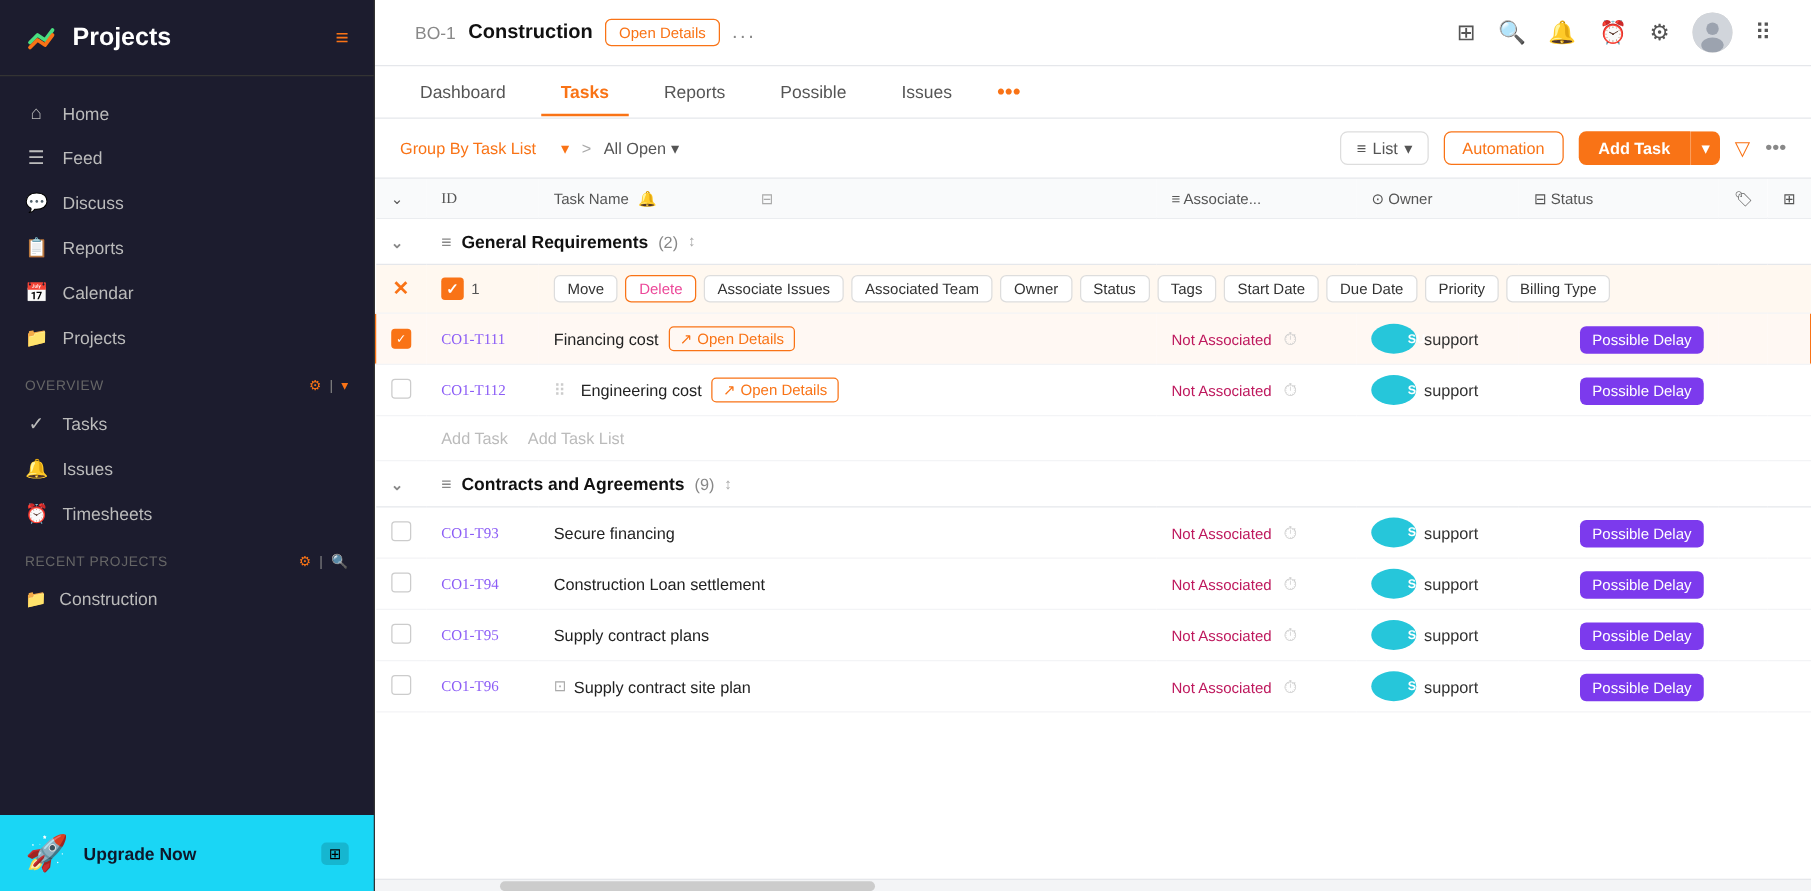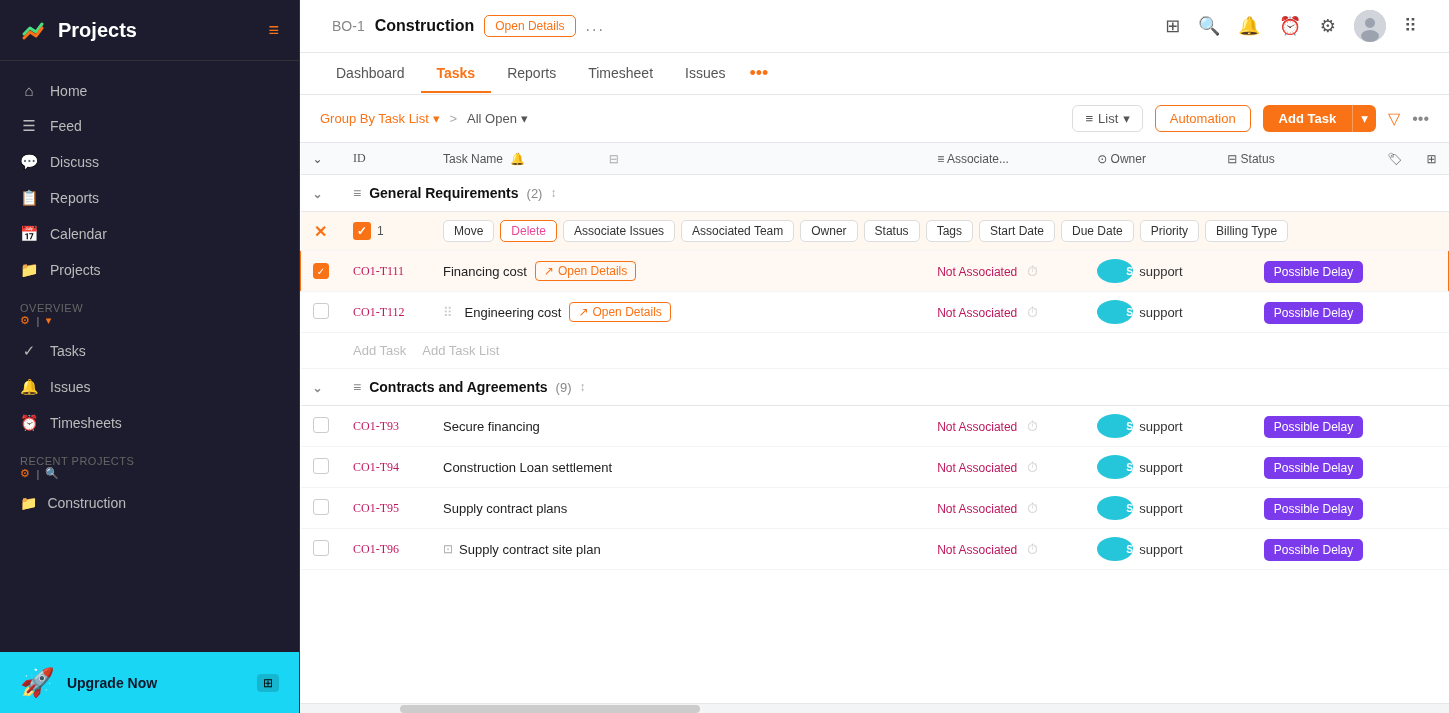--- a/index.html
+++ b/index.html
@@ -8,21 +8,21 @@
     
     .sidebar { width: 300px; background: #1c1c2e; color: #ccc; display: flex; flex-direction: column; flex-shrink: 0; border-right: 1px solid #333; }
     .sidebar-header { display: flex; align-items: center; justify-content: space-between; padding: 16px 20px; border-bottom: 1px solid #333; }
     .sidebar-logo { display: flex; align-items: center; gap: 10px; }
     .logo-icon { width: 28px; height: 28px; }
     .sidebar-title { color: #fff; font-size: 20px; font-weight: 600; }
     .hamburger-icon { color: #f97316; font-size: 18px; cursor: pointer; }
     .sidebar-nav { padding: 12px 0; flex: 1; overflow-y: auto; }
     .nav-item { display: flex; align-items: center; gap: 12px; padding: 9px 20px; color: #bbb; cursor: pointer; font-size: 14px; }
     .nav-item .nav-icon { font-size: 15px; width: 18px; text-align: center; }
-    .sidebar-section-label { padding: 14px 20px 6px; font-size: 11px; color: #666; text-transform: uppercase; letter-spacing: 0.5px; display: flex; align-items: flex-start; justify-content: space-between; flex-direction: column; }
+    .sidebar-section-label { padding: 14px 20px 6px; font-size: 11px; color: #666; text-transform: uppercase; letter-spacing: 0.5px; display: flex; align-items: flex-end; justify-content: space-between; }
     .sidebar-section-label .section-actions { display: flex; align-items: center; gap: 6px; color: #f97316; }
     .recent-project { display: flex; align-items: center; gap: 10px; padding: 9px 20px; color: #bbb; cursor: pointer; font-size: 14px; }
     .sidebar-footer { background: #1ad6f5; padding: 14px 20px; display: flex; align-items: center; gap: 12px; cursor: pointer; }
     .rocket-icon { font-size: 28px; }
     .upgrade-text { color: #0f172a; font-weight: 700; font-size: 14px; flex: 1; }
     .upgrade-icon { background: rgba(0,0,0,0.15); border-radius: 4px; padding: 2px 6px; color: #000; font-size: 12px; }
 
     
     .main { flex: 1; display: flex; flex-direction: column; background: #fff; overflow: hidden; }
 
@@ -32,29 +32,29 @@
     .project-id { color: #888; font-size: 14px; }
     .project-name { color: #111; font-weight: 700; font-size: 16px; }
     .open-details-btn { border: 1.5px solid #f97316; color: #f97316; background: #fff; padding: 3px 10px; border-radius: 5px; font-size: 12px; cursor: pointer; font-weight: 500; }
     .more-dots { color: #888; font-size: 16px; cursor: pointer; letter-spacing: 2px; }
     .topbar-right { display: flex; align-items: center; gap: 18px; color: #555; }
     .topbar-icon { font-size: 18px; cursor: pointer; color: #555; }
     .avatar { width: 32px; height: 32px; background: #ccc; border-radius: 50%; display: flex; align-items: center; justify-content: center; }
     .grid-icon { font-size: 18px; color: #555; cursor: pointer; }
 
     
-    .nav-tabs { display: flex; align-items: center; gap: 0; padding: 0 20px; border-bottom: 1px solid #e5e7eb; }
+    .nav-tabs { display: flex; align-items: center; gap: 12px; padding: 0 20px; border-bottom: 1px solid #e5e7eb; }
     .tab { padding: 10px 16px; color: #555; cursor: pointer; font-size: 14px; border-bottom: 2px solid transparent; }
     .tab.active { color: #f97316; border-bottom: 2px solid #f97316; font-weight: 600; }
     .tab-more { color: #f97316; font-size: 18px; cursor: pointer; padding: 10px 8px; }
 
     
     .toolbar { display: flex; align-items: center; justify-content: space-between; padding: 10px 20px; border-bottom: 1px solid #e5e7eb; }
     .toolbar-left { display: flex; align-items: center; gap: 6px; }
-    .group-by-btn { color: #f97316; font-size: 13px; cursor: pointer; display: flex; align-items: center; gap: 4px; font-weight: 500; }
+    .group-by-btn { color: #f97316; font-size: 13px; cursor: pointer; display: flex; align-items: center; gap: 20px; font-weight: 500; }
     .separator { color: #aaa; margin: 0 4px; }
     .all-open-btn { color: #555; font-size: 13px; cursor: pointer; display: flex; align-items: center; gap: 4px; }
     .toolbar-right { display: flex; align-items: center; gap: 12px; }
     .list-btn { border: 1px solid #ddd; padding: 5px 12px; border-radius: 6px; font-size: 13px; cursor: pointer; display: flex; align-items: center; gap: 5px; color: #555; background: #fff; }
     .automation-btn { border: 1.5px solid #f97316; color: #f97316; background: #fff; padding: 5px 14px; border-radius: 6px; font-size: 13px; cursor: pointer; font-weight: 500; }
     .add-task-group { display: flex; align-items: center; }
     .add-task-btn { background: #f97316; color: #fff; border: none; padding: 6px 16px; border-radius: 6px 0 0 6px; font-size: 13px; font-weight: 600; cursor: pointer; }
     .add-task-dropdown { background: #f97316; color: #fff; border: none; border-left: 1px solid rgba(255,255,255,0.3); padding: 6px 8px; border-radius: 0 6px 6px 0; cursor: pointer; }
     .filter-icon { color: #f97316; font-size: 16px; cursor: pointer; }
     .more-icon { color: #888; font-size: 16px; cursor: pointer; }
@@ -80,21 +80,21 @@
     .x-btn { color: #f97316; font-size: 16px; cursor: pointer; font-weight: bold; }
     .orange-checkbox { width: 18px; height: 18px; background: #f97316; border-radius: 3px; display: flex; align-items: center; justify-content: center; cursor: pointer; }
     .orange-checkbox::after { content: '✓'; color: #fff; font-size: 12px; font-weight: bold; }
     .action-btn { border: 1px solid #ddd; background: #fff; padding: 3px 10px; border-radius: 5px; font-size: 12px; cursor: pointer; color: #333; }
     .action-btn.delete { border-color: #f97316; color: #ec4899; }
 
     
     .task-checkbox { width: 16px; height: 16px; border: 1.5px solid #ccc; border-radius: 3px; cursor: pointer; display: inline-block; }
     .task-checkbox.checked { background: #f97316; border-color: #f97316; display: flex; align-items: center; justify-content: center; }
     .task-checkbox.checked::after { content: '✓'; color: #fff; font-size: 10px; }
-    .task-id { color: #be185d; font-size: 12px; }
+    .task-id { color: #8b5cf6; font-size: 12px; }
     .task-name { color: #222; font-size: 13px; }
     .not-associated { color: #be185d; font-size: 12px; }
     .owner-badge { display: flex; align-items: center; gap: 6px; }
     .owner-avatar { width: 24px; height: 24px; background: #26c6da; border-radius: 50%; display: flex; align-items: center; justify-content: center; color: #fff; font-size: 10px; font-weight: 700; padding-left: 36px; }
     .status-badge { background: #7c3aed; color: #fff; padding: 4px 10px; border-radius: 5px; font-size: 12px; font-weight: 500; white-space: nowrap; }
     .add-row td { color: #bbb; font-size: 13px; padding: 10px 12px; }
     .add-row-content { display: flex; gap: 16px; }
     .add-link { color: #bbb; cursor: pointer; }
     .clock-icon { color: #ccc; font-size: 14px; }
 
@@ -216,21 +216,21 @@
         </svg>
       </div>
       <span class="grid-icon">⠿</span>
     </div>
   </div>
 
   <div class="nav-tabs">
     <div class="tab">Dashboard</div>
     <div class="tab active">Tasks</div>
     <div class="tab">Reports</div>
-    <div class="tab">Timesheet</div>
+    <div class="tab">Possible</div>
     <div class="tab">Issues</div>
     <div class="tab-more">•••</div>
   </div>
 
   <div class="toolbar">
     <div class="toolbar-left">
       <span class="group-by-btn">
         <span>Group By Task List</span>
         <span>▾</span>
       </span>

